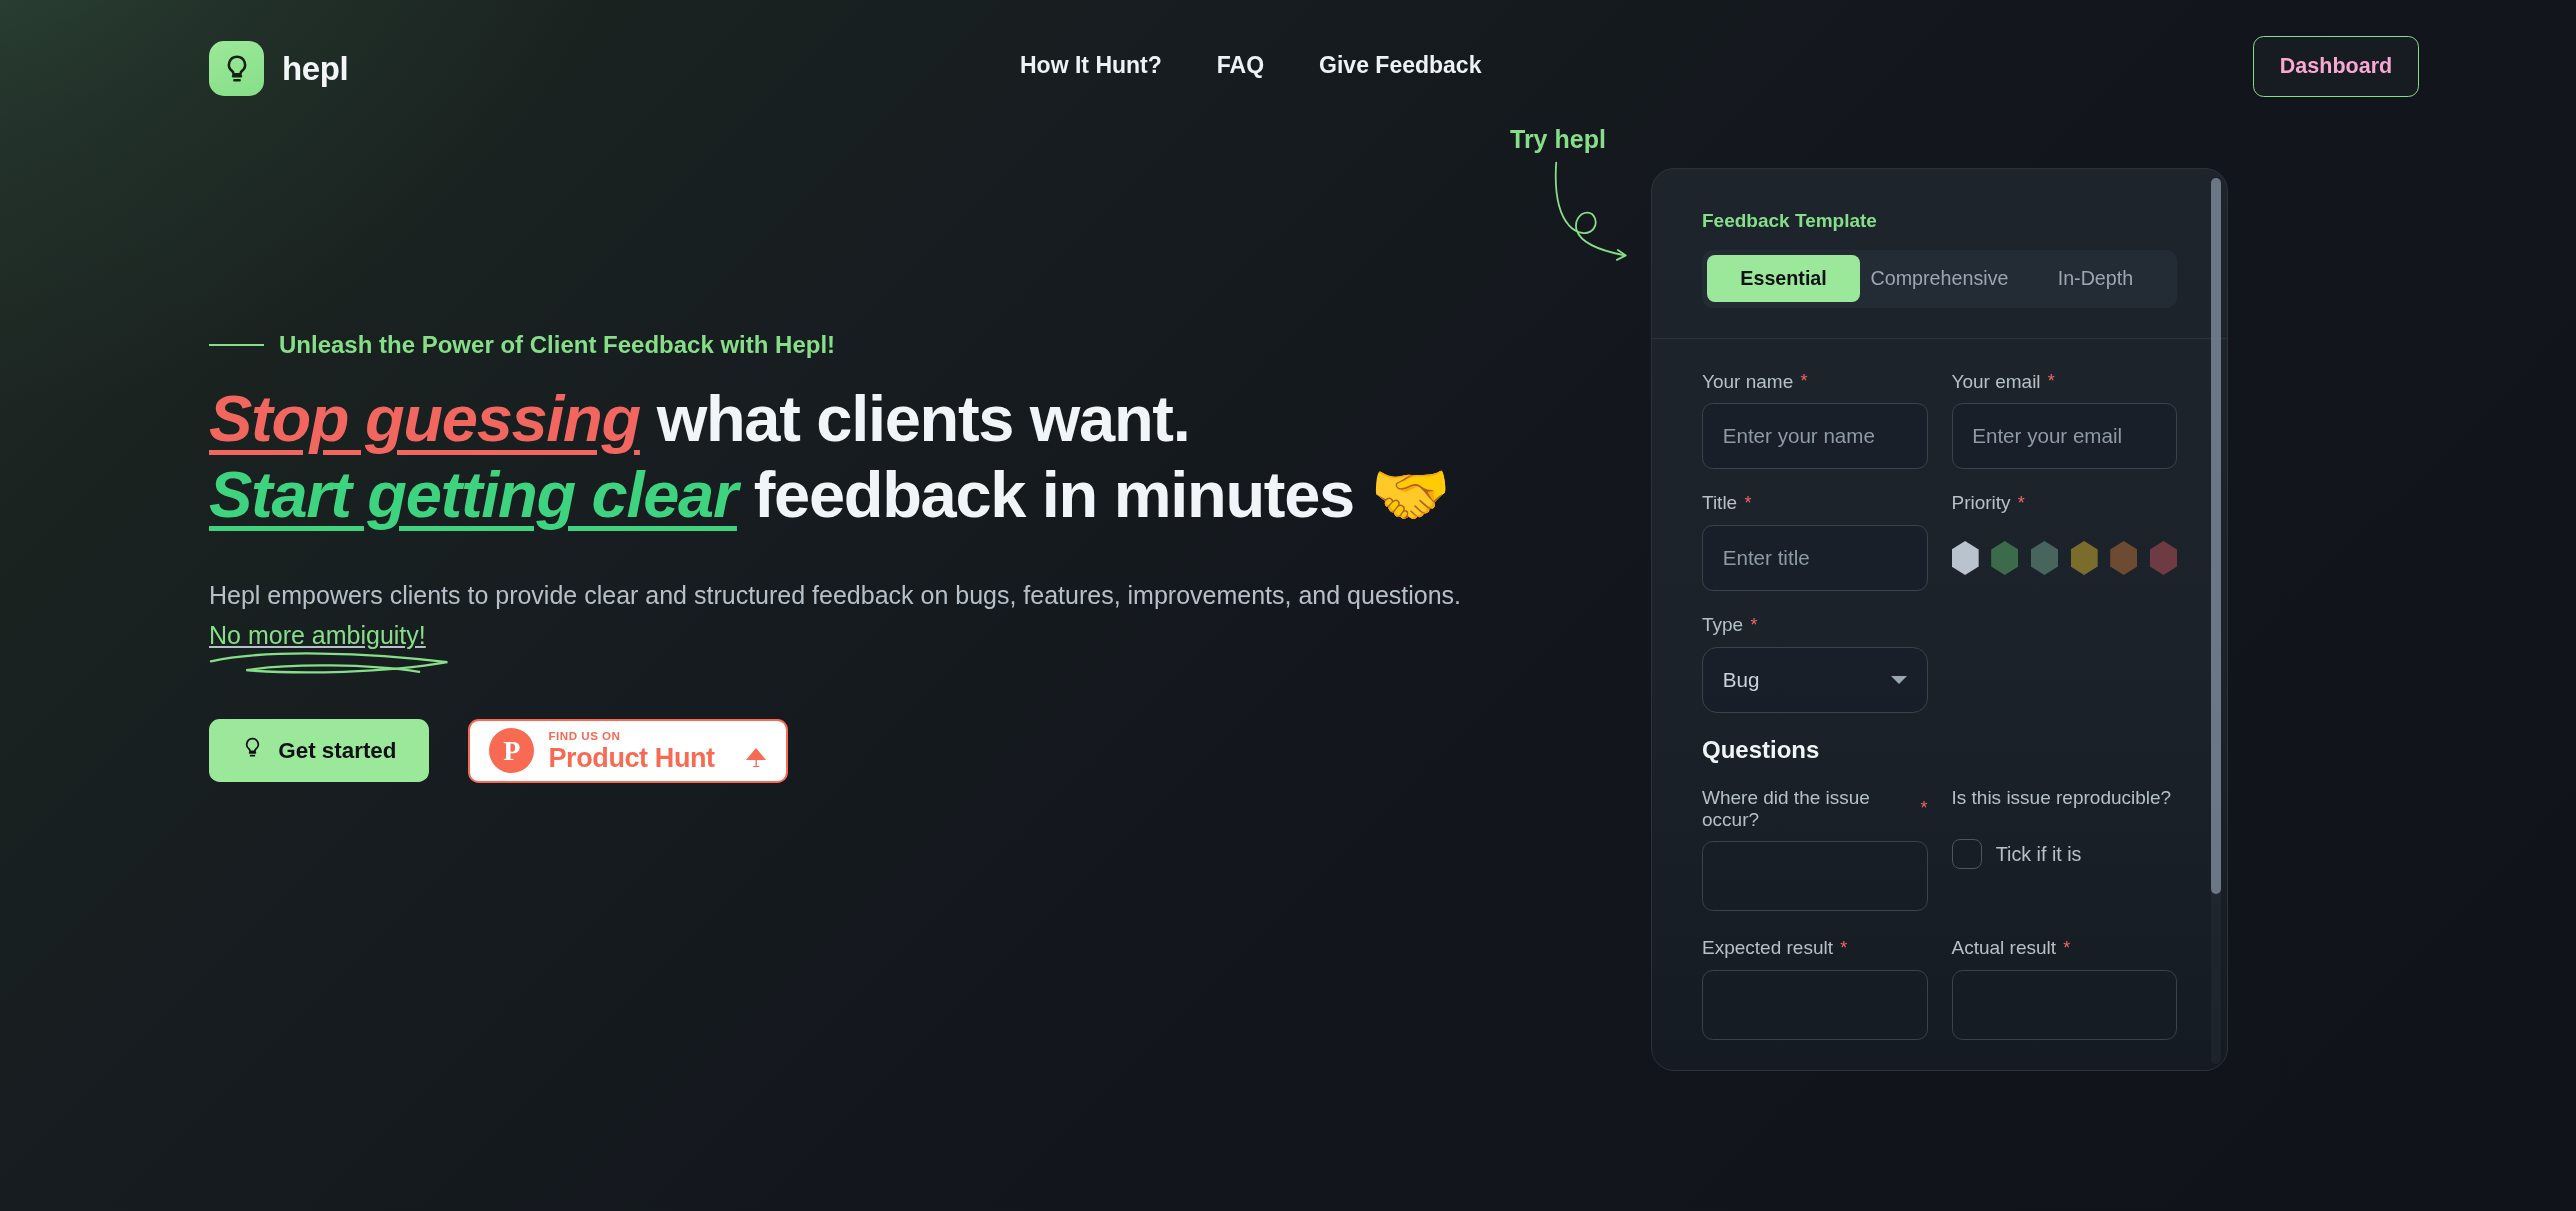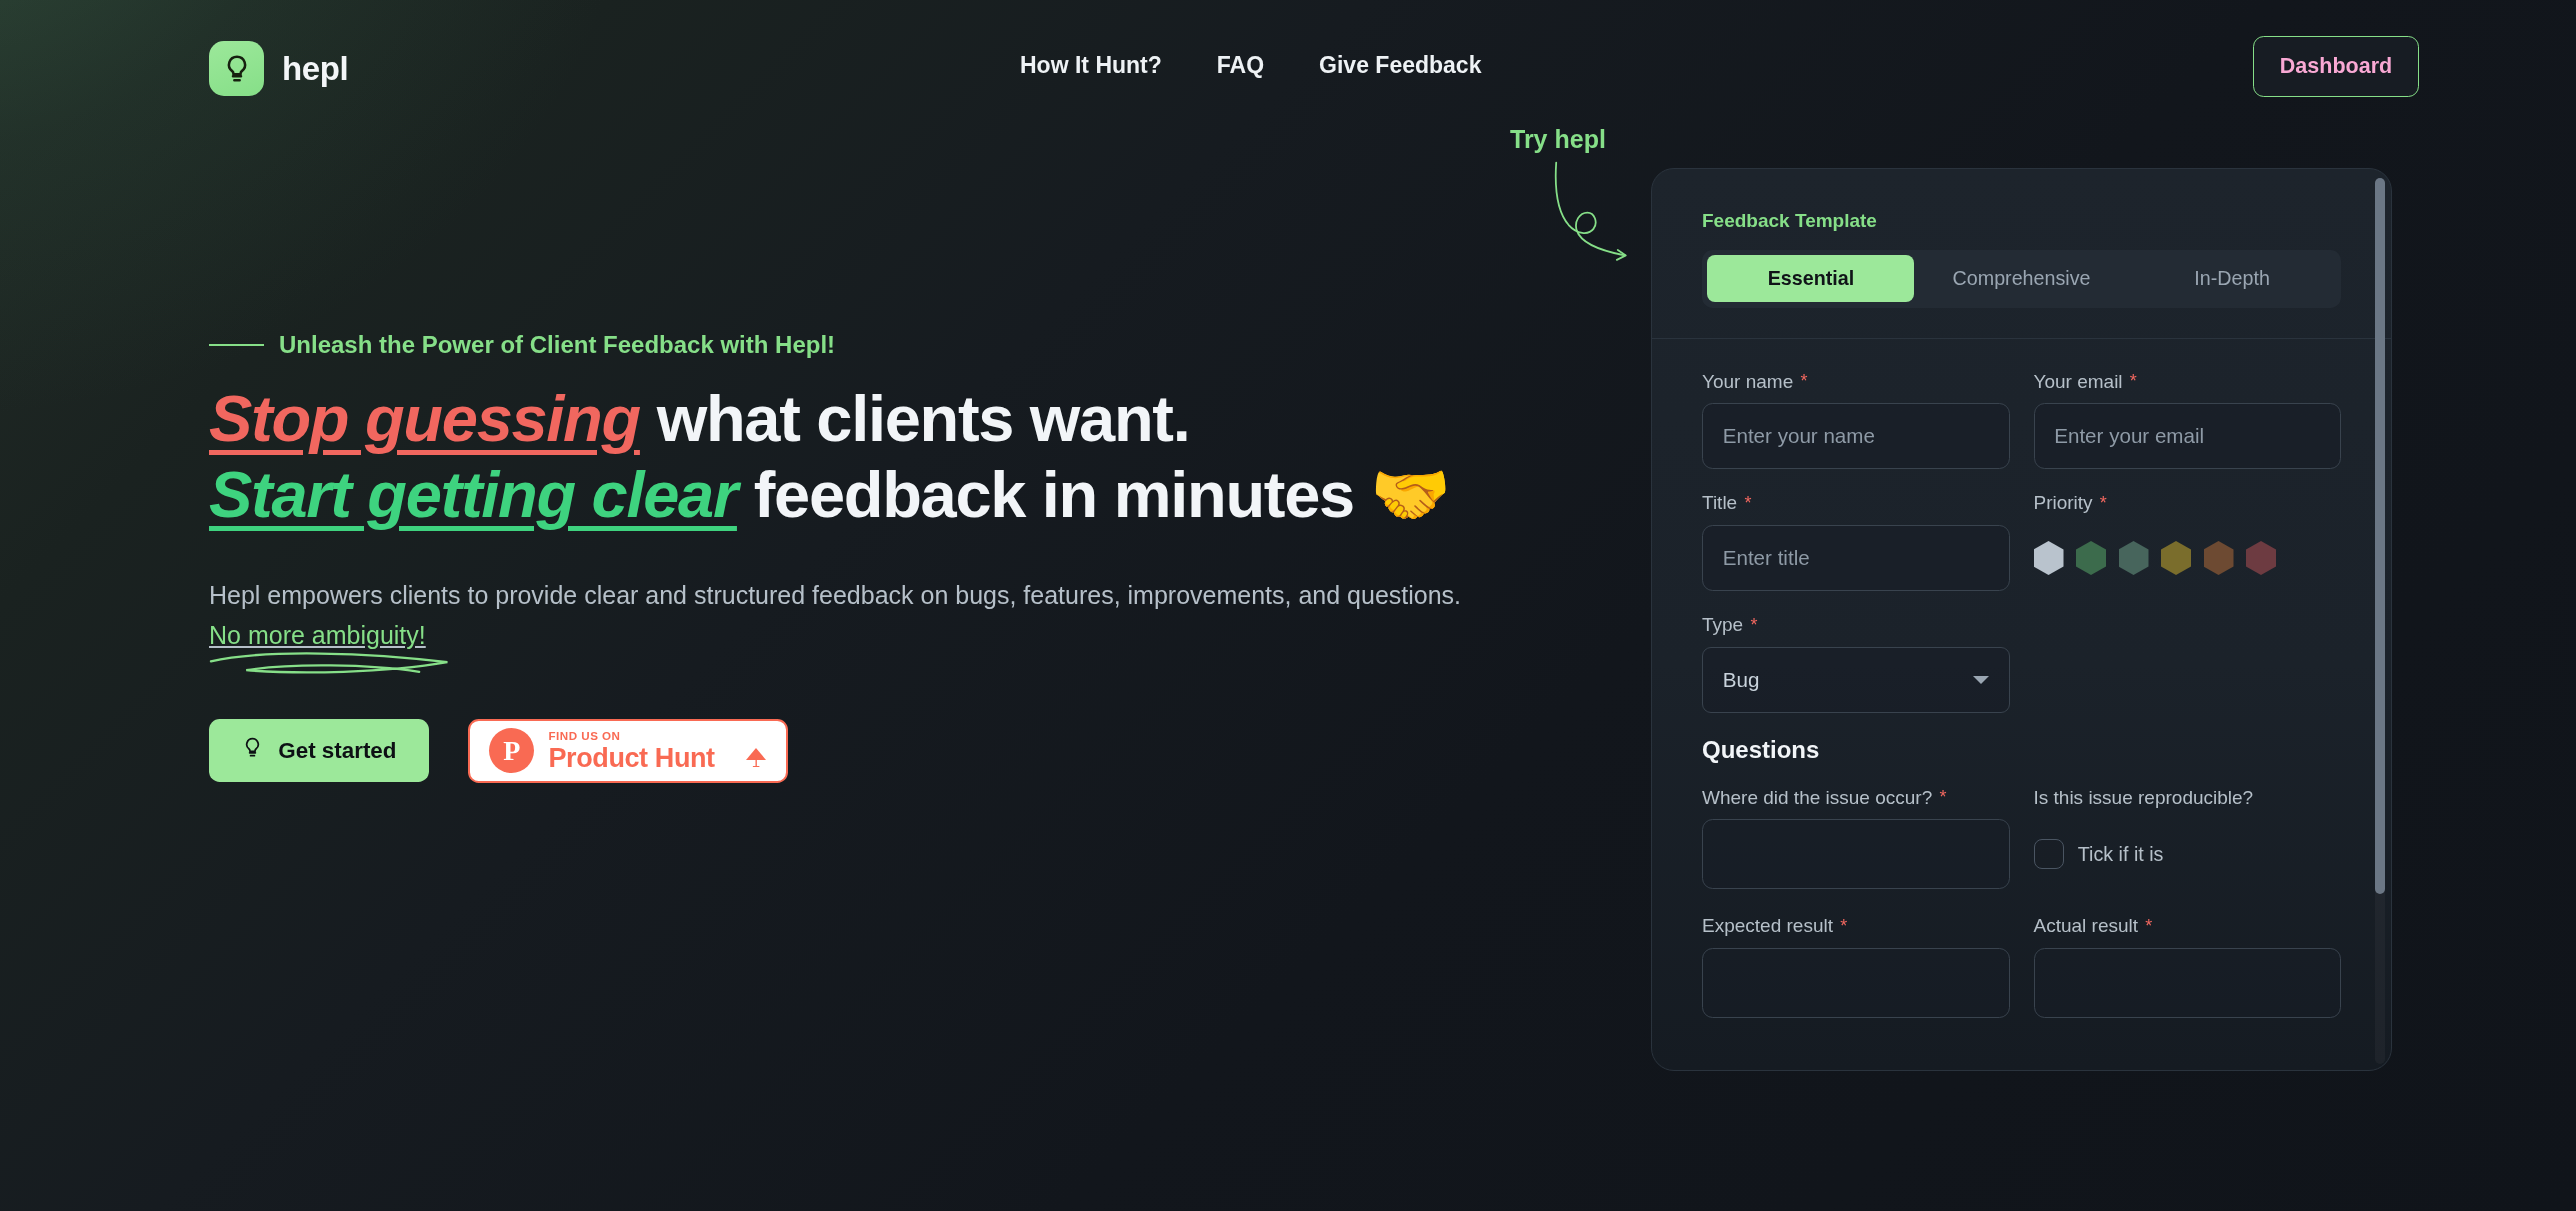--- a/index.html
+++ b/index.html
@@ -112,21 +112,21 @@
   
   .try-note {
     position: absolute; left: 1510px; top: 125px;
     font-size: 25px; font-weight: 700; color: #86df88;
   }
   .try-arrow { position: absolute; left: 1547px; top: 159px; }
 
   
   .panel {
     position: absolute; left: 1651px; top: 168px;
-    width: 741px; height: 903px;
+    width: 577px; height: 903px;
     background: linear-gradient(180deg,#1d242c 0%,#1b222a 55%,#151b22 100%);
     border: 0.9px solid #2a333d; border-radius: 23px;
     overflow: hidden;
   }
   .panel-head { padding: 41px 50px 0 50px; }
   .panel-head-label { font-size: 19px; font-weight: 700; color: #86df88; }
   .seg {
     margin-top: 18px; display: flex; align-items: center;
     background: #232b34; border-radius: 10.7px; padding: 5.4px; gap: 3.6px;
   }
@@ -147,21 +147,21 @@
   }
   .req { color: #f1675f; font-size: 18px; }
   .finput {
     width: 100%; height: 66px; border-radius: 10.7px;
     border: 0.9px solid #39434e; background: rgba(24,30,38,0.55);
     color: #f0f3f6; font-size: 20.6px; padding: 0 19.7px;
     font-family: "Liberation Sans", sans-serif;
   }
   .finput::placeholder { color: #8e9aa6; }
   .fselect {
-    width: 100%; height: 66px; border-radius: 9px;
+    width: 100%; height: 66px; border-radius: 15px;
     border: 0.9px solid #39434e; background: rgba(24,30,38,0.55);
     color: #c9d3dc; font-size: 20.6px; padding: 0 19.7px;
     display: flex; align-items: center; justify-content: space-between; cursor: pointer;
   }
   .caret {
     width: 0; height: 0;
     border-left: 8px solid transparent; border-right: 8px solid transparent;
     border-top: 8px solid #9aa6b2;
   }
   .prio-row { display: flex; align-items: center; gap: 12.5px; height: 66px; }

